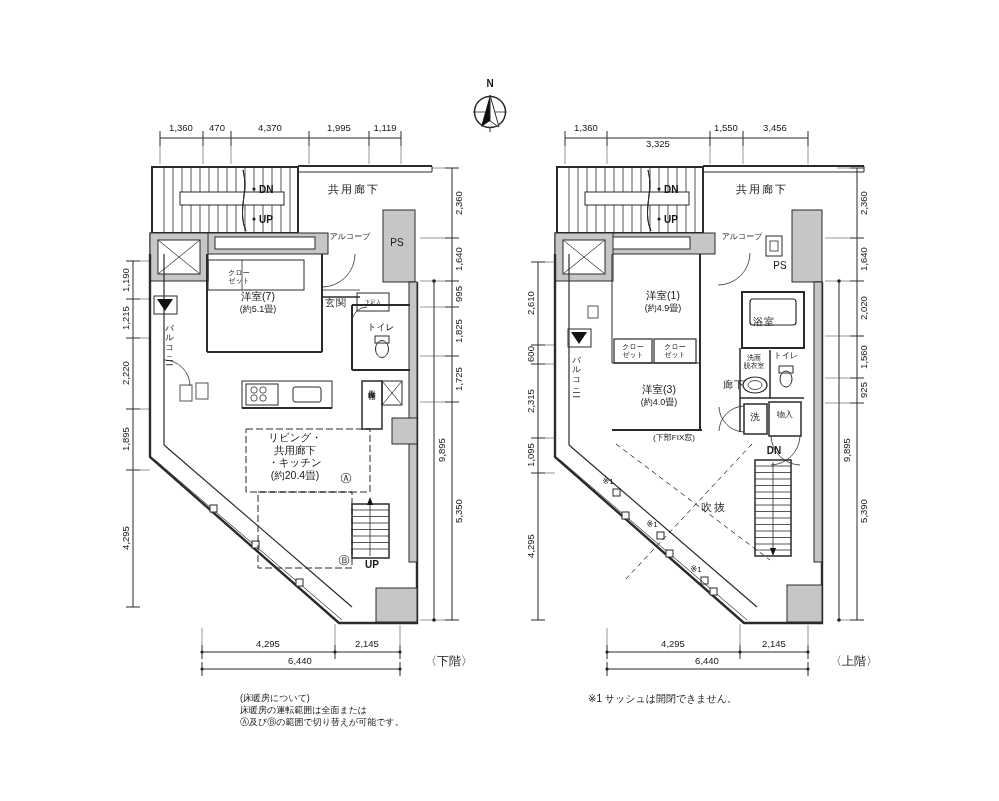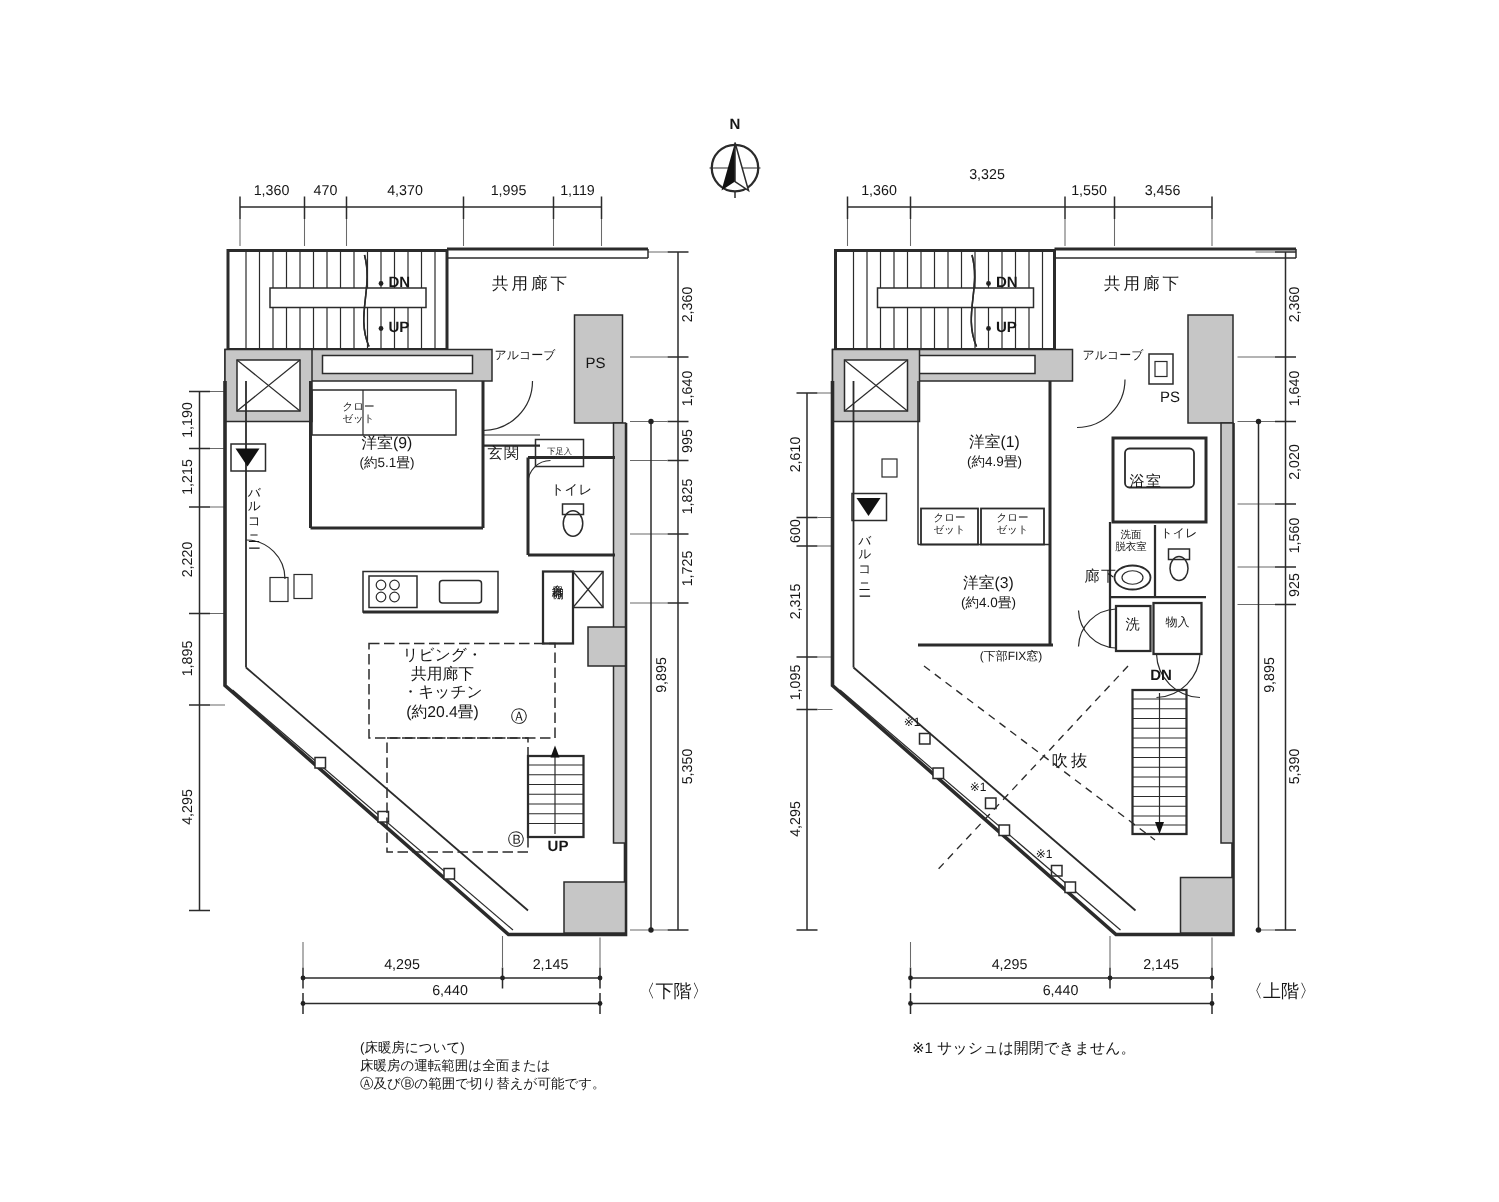--- a/index.html
+++ b/index.html
@@ -272,41 +272,41 @@
   <span class="lbl f95" style="left:300px;top:661px">6,440</span>
   <span class="lbl f12" style="left:449px;top:661px">〈下階〉</span>
 
   <span class="lbl-l f10 b" style="left:259px;top:189px">DN</span>
   <span class="lbl-l f10 b" style="left:259px;top:219px">UP</span>
   <span class="lbl f11 ls2" style="left:354px;top:190px">共用廊下</span>
   <span class="lbl f8" style="left:350px;top:237px">アルコーブ</span>
   <span class="lbl f10" style="left:397px;top:243px">PS</span>
   <span class="lbl f7" style="left:239px;top:277px">クロー
 ゼット</span>
-  <span class="lbl f105" style="left:258px;top:296px">洋室(9)</span>
+  <span class="lbl f105" style="left:258px;top:296px">洋室(7)</span>
   <span class="lbl f9" style="left:258px;top:309px">(約5.1畳)</span>
   <span class="lbl f10 ls1" style="left:336px;top:303px">玄関</span>
   <span class="lbl f55" style="left:373px;top:302px">下足入</span>
   <span class="lbl f9" style="left:381px;top:327px">トイレ</span>
   <span class="lbl f85 vert" style="left:170px;top:318px">バルコニー</span>
   <span class="lbl f8 vert" style="left:371px;top:383px">食器棚</span>
   <span class="lbl f105" style="left:295px;top:456px">リビング・
 共用廊下
 ・キッチン
 (約20.4畳)</span>
   <span class="lbl f11" style="left:346px;top:479px">Ⓐ</span>
   <span class="lbl f11" style="left:344px;top:561px">Ⓑ</span>
   <span class="lbl f10 b" style="left:372px;top:565px">UP</span>
 
   <span class="note f9" style="left:240px;top:692px">(床暖房について)</span>
   <span class="note f9" style="left:240px;top:704px">床暖房の運転範囲は全面または</span>
   <span class="note f9" style="left:240px;top:716px">Ⓐ及びⒷの範囲で切り替えが可能です。</span>
 
   <span class="lbl f95" style="left:586px;top:128px">1,360</span>
-  <span class="lbl f95" style="left:658px;top:117px">3,325</span>
+  <span class="lbl f95" style="left:658px;top:144px">3,325</span>
   <span class="lbl f95" style="left:726px;top:128px">1,550</span>
   <span class="lbl f95" style="left:775px;top:128px">3,456</span>
 
   <span class="lbl f95 rot" style="left:531px;top:303px">2,610</span>
   <span class="lbl f95 rot" style="left:531px;top:354px">600</span>
   <span class="lbl f95 rot" style="left:531px;top:401px">2,315</span>
   <span class="lbl f95 rot" style="left:531px;top:455px">1,095</span>
   <span class="lbl f95 rot" style="left:531px;top:546px">4,295</span>
 
   <span class="lbl f95 rot" style="left:864px;top:203px">2,360</span>
@@ -343,16 +343,16 @@
   <span class="lbl f95" style="left:755px;top:417px">洗</span>
   <span class="lbl f8" style="left:785px;top:415px">物入</span>
   <span class="lbl f85 vert" style="left:577px;top:350px">バルコニー</span>
   <span class="lbl f8" style="left:674px;top:438px">(下部FIX窓)</span>
   <span class="lbl f11 ls2" style="left:714px;top:508px">吹抜</span>
   <span class="lbl f10 b" style="left:774px;top:451px">DN</span>
   <span class="lbl f8" style="left:608px;top:482px">※1</span>
   <span class="lbl f8" style="left:652px;top:525px">※1</span>
   <span class="lbl f8" style="left:696px;top:570px">※1</span>
 
-  <span class="note f10" style="left:608px;top:692px">※1 サッシュは開閉できません。</span>
+  <span class="note f10" style="left:588px;top:692px">※1 サッシュは開閉できません。</span>
 </div>
 
 </div>
 
 </body></html>

